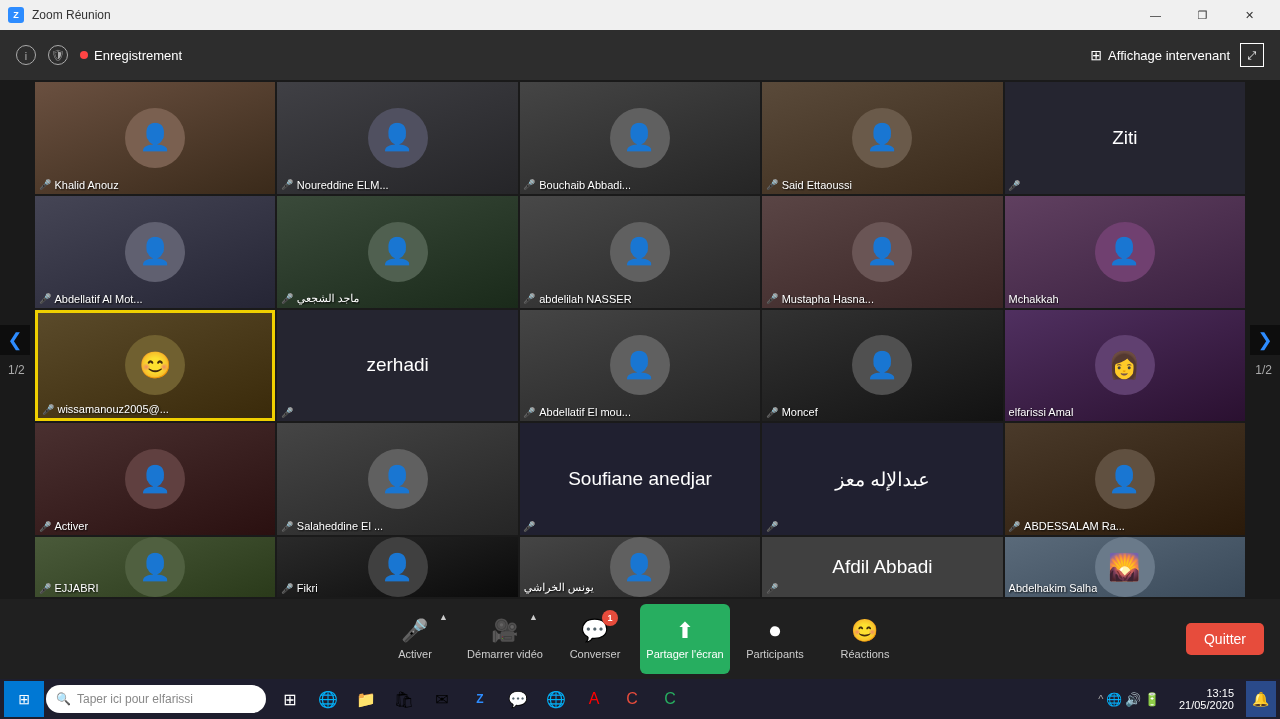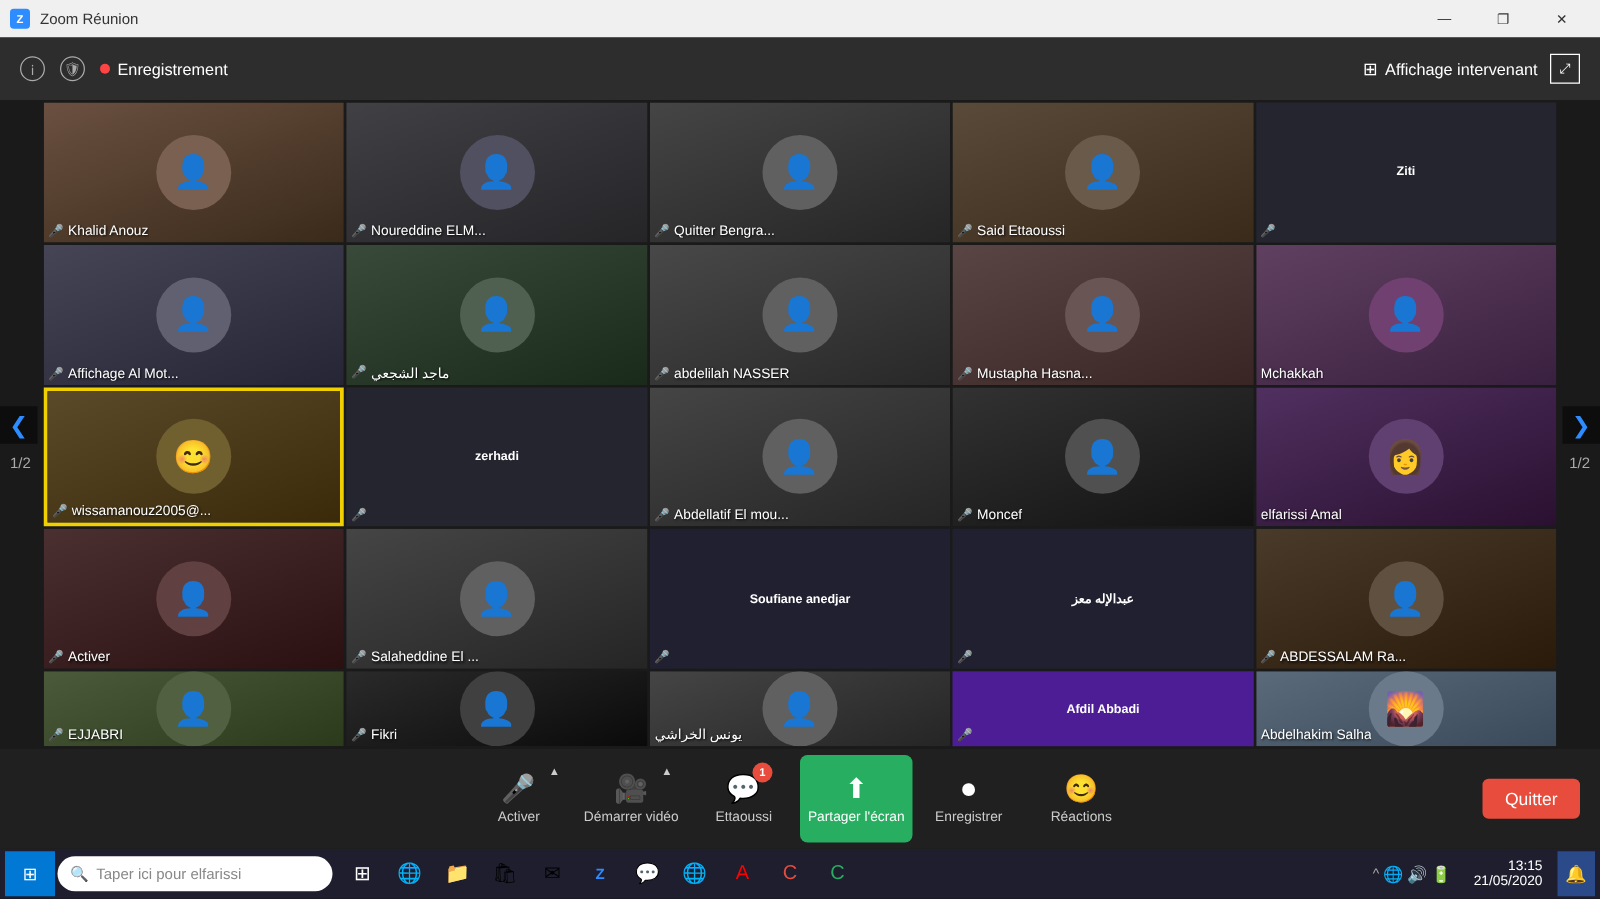--- a/index.html
+++ b/index.html
@@ -177,22 +177,22 @@
       color: white;
       font-size: 11px;
       text-shadow: 1px 1px 2px rgba(0,0,0,0.9);
       overflow: hidden;
       text-overflow: ellipsis;
       white-space: nowrap;
     }
 
     .name-only {
       color: white;
-      font-size: 10px;
-      font-weight: 700;
+      font-size: 19px;
+      font-weight: 400;
       text-align: center;
     }
 
     
     .video-cell.no-video {
       background: #3a3a3a;
     }
 
     
     .bottom-toolbar {
@@ -389,21 +389,21 @@
         <span class="name-text">Noureddine ELM...</span>
       </div>
     </div>
 
     <div class="video-cell" style="background:#353535;">
       <div style="width:100%;height:100%;background:linear-gradient(160deg,#454545,#252525);display:flex;align-items:center;justify-content:center;">
         <div style="width:60px;height:60px;border-radius:50%;background:#606060;display:flex;align-items:center;justify-content:center;color:#ddd;font-size:26px;">👤</div>
       </div>
       <div class="mic-name-row">
         <span class="mic-muted">🎤</span>
-        <span class="name-text">Quitter Bengra...</span>
+        <span class="name-text">Bouchaib Abbadi...</span>
       </div>
     </div>
 
     <div class="video-cell" style="background:#4a3a2a;">
       <div style="width:100%;height:100%;background:linear-gradient(160deg,#5a4a3a,#3a2a1a);display:flex;align-items:center;justify-content:center;">
         <div style="width:60px;height:60px;border-radius:50%;background:#6a5a4a;display:flex;align-items:center;justify-content:center;color:#ddd;font-size:26px;">👤</div>
       </div>
       <div class="mic-name-row">
         <span class="mic-muted">🎤</span>
         <span class="name-text">Said Ettaoussi</span>
@@ -416,21 +416,21 @@
         <span class="mic-muted">🎤</span>
       </div>
     </div>
 
     <div class="video-cell" style="background:#353545;">
       <div style="width:100%;height:100%;background:linear-gradient(160deg,#454555,#252535);display:flex;align-items:center;justify-content:center;">
         <div style="width:60px;height:60px;border-radius:50%;background:#606070;display:flex;align-items:center;justify-content:center;color:#ddd;font-size:26px;">👤</div>
       </div>
       <div class="mic-name-row">
         <span class="mic-muted">🎤</span>
-        <span class="name-text">Affichage Al Mot...</span>
+        <span class="name-text">Abdellatif Al Mot...</span>
       </div>
     </div>
 
     <div class="video-cell" style="background:#2a3a2a;">
       <div style="width:100%;height:100%;background:linear-gradient(160deg,#3a4a3a,#1a2a1a);display:flex;align-items:center;justify-content:center;">
         <div style="width:60px;height:60px;border-radius:50%;background:#506050;display:flex;align-items:center;justify-content:center;color:#ddd;font-size:26px;">👤</div>
       </div>
       <div class="mic-name-row">
         <span class="mic-muted">🎤</span>
         <span class="name-text">ماجد الشجعي</span>
@@ -578,21 +578,21 @@
 
     <div class="video-cell" style="background:#353535;">
       <div style="width:100%;height:100%;background:linear-gradient(160deg,#454545,#252525);display:flex;align-items:center;justify-content:center;">
         <div style="width:60px;height:60px;border-radius:50%;background:#606060;display:flex;align-items:center;justify-content:center;color:#ddd;font-size:26px;">👤</div>
       </div>
       <div class="mic-name-row">
         <span class="name-text">يونس الخراشي</span>
       </div>
     </div>
 
-    <div class="video-cell no-video" style="background:#4c1d95;justify-content:center;">
+    <div class="video-cell no-video" style="background:#404040;justify-content:center;">
       <span class="name-only">Afdil Abbadi</span>
       <div class="mic-name-row" style="bottom:3px;left:4px;position:absolute;">
         <span class="mic-muted">🎤</span>
       </div>
     </div>
 
     <div class="video-cell" style="background:#4a5a6a;">
       <div style="width:100%;height:100%;background:linear-gradient(160deg,#5a6a7a,#3a4a5a);display:flex;align-items:center;justify-content:center;">
         <div style="width:60px;height:60px;border-radius:50%;background:#6a7a8a;display:flex;align-items:center;justify-content:center;color:#ddd;font-size:26px;">🌄</div>
       </div>
@@ -618,31 +618,31 @@
   <div class="toolbar-item">
     <span class="arrow-up">▲</span>
     <span class="t-icon" style="color:#ff4444;">🎥</span>
     <span class="t-label">Démarrer vidéo</span>
   </div>
 
 
   <div class="toolbar-item" style="position:relative;">
     <div class="badge-red">1</div>
     <span class="t-icon">💬</span>
-    <span class="t-label">Ettaoussi</span>
+    <span class="t-label">Converser</span>
   </div>
 
   <div class="toolbar-item active-green">
     <span class="t-icon">⬆</span>
     <span class="t-label" style="color:#fff;">Partager l'écran</span>
   </div>
 
   <div class="toolbar-item">
     <span class="t-icon">⏺</span>
-    <span class="t-label">Enregistrer</span>
+    <span class="t-label">Participants</span>
   </div>
 
   <div class="toolbar-item">
     <span class="t-icon">😊</span>
     <span class="t-label">Réactions</span>
   </div>
 
   <button class="quit-btn">Quitter</button>
 </div>
 

